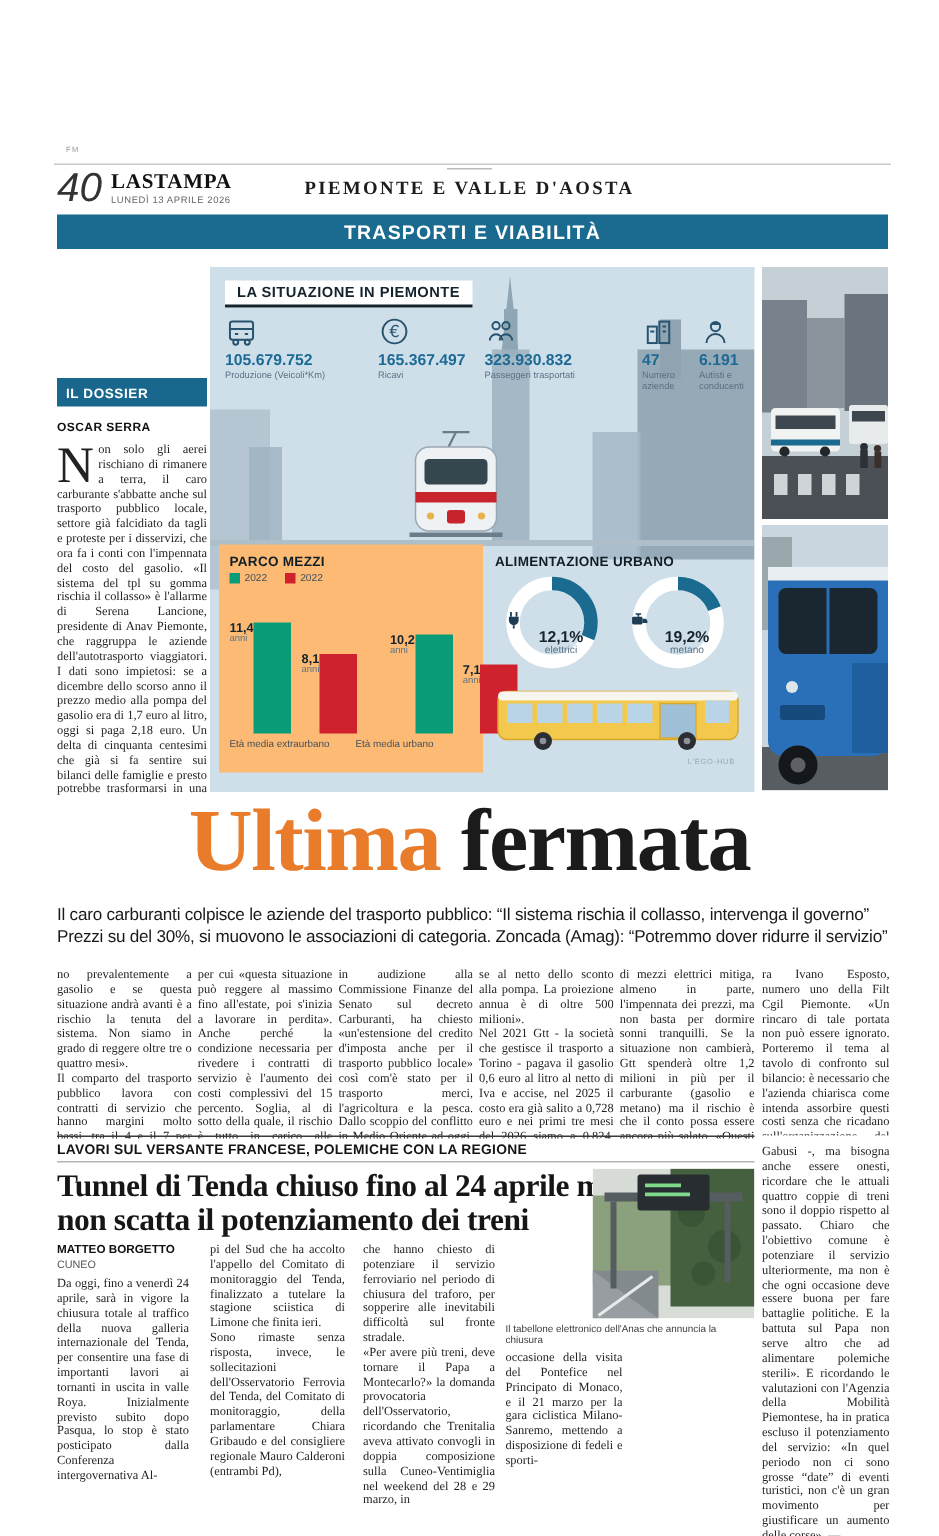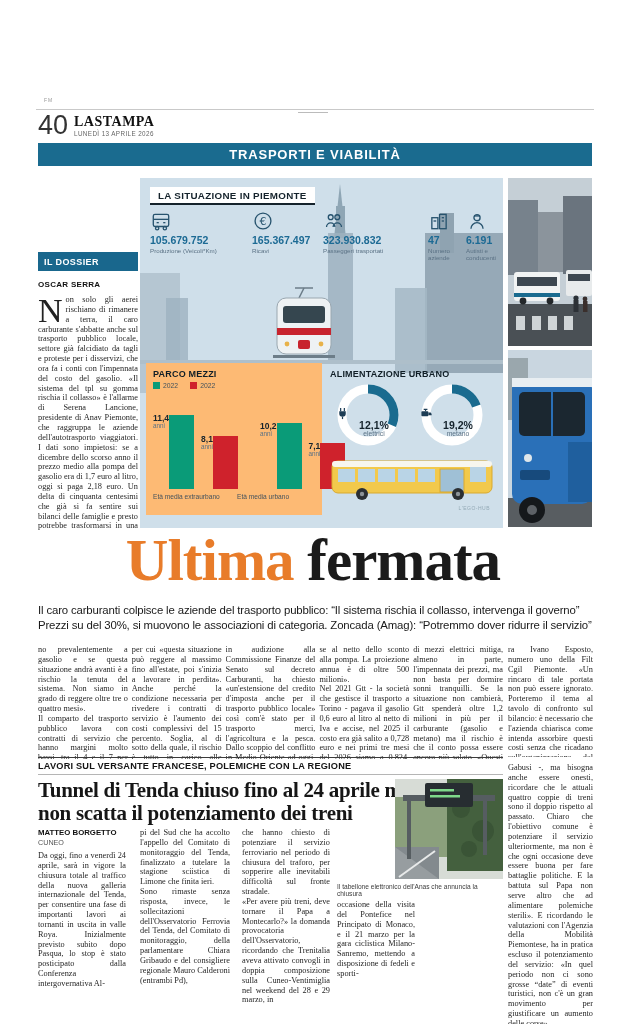--- a/index.html
+++ b/index.html
@@ -3,21 +3,21 @@
 <meta charset="utf-8">
 <style>
   html,body{margin:0;padding:0;background:#f2f2f0;}
   #page{position:relative;width:626px;height:1024px;background:#ffffff;overflow:hidden;
         font-family:"Liberation Sans",sans-serif;color:#1c1c1c;}
   .serif{font-family:"Liberation Serif",serif;}
   .abs{position:absolute;}
   
   .toprule{position:absolute;left:36px;right:32px;top:109px;height:1px;background:#c9c9c9;}
   .edition{position:absolute;left:44px;top:97px;font-size:5px;color:#999;letter-spacing:1px;}
-  .pagenum{position:absolute;left:38px;top:110px;font-size:27px;font-weight:300;color:#333;}
+  .pagenum{position:absolute;left:38px;top:110px;font-size:27px;font-weight:300;color:#333;font-style:italic;}
   .masthead{position:absolute;left:74px;top:114px;font-family:"Liberation Serif",serif;font-weight:bold;font-size:14px;letter-spacing:.5px;color:#111;text-align:right;}
   .dateline{position:absolute;left:74px;top:130px;font-size:6.3px;color:#666;letter-spacing:.4px;}
   .region-dash{position:absolute;left:298px;top:112px;width:30px;height:1px;background:#bbb;}
   .region{position:absolute;left:0;right:0;top:118px;text-align:center;font-family:"Liberation Serif",serif;
           font-weight:bold;font-size:12.5px;letter-spacing:1.6px;color:#1d1d1d;}
   .banner{position:absolute;left:38px;top:143px;width:554px;height:23px;background:#1a6b8f;color:#fff;
           display:flex;align-items:center;justify-content:center;font-weight:bold;font-size:13px;letter-spacing:.8px;}
   
   .dossier-box{position:absolute;left:38px;top:252px;width:100px;height:19px;background:#19678d;color:#fff;
           font-weight:bold;font-size:9px;letter-spacing:.4px;display:flex;align-items:center;padding-left:6px;box-sizing:border-box;}
@@ -91,20 +91,21 @@
 <body>
 
 <div id="page">
 
   <div class="toprule"></div>
   <div class="edition">FM</div>
   <div class="pagenum">40</div>
   <div class="masthead serif">LASTAMPA</div>
   <div class="dateline">LUNEDÌ 13 APRILE 2026</div>
   <div class="region-dash"></div>
+  <div class="region">PIEMONTE E VALLE D'AOSTA</div>
   <div class="banner">TRASPORTI E VIABILITÀ</div>
 
   <div class="dossier-box">IL DOSSIER</div>
   <div class="byline1">OSCAR SERRA</div>
   <div class="dossier-text newstext"><span class="dropcap">N</span><span>on solo gli aerei rischiano di rimanere a terra, il caro carburante s'abbatte anche sul trasporto pubblico locale, settore già falcidiato da tagli e proteste per i disservizi, che ora fa i conti con l'impennata del costo del gasolio. «Il sistema del tpl su gomma rischia il collasso» è l'allarme di Serena Lancione, presidente di Anav Piemonte, che raggruppa le aziende dell'autotrasporto viaggiatori. I dati sono impietosi: se a dicembre dello scorso anno il prezzo medio alla pompa del gasolio era di 1,7 euro al litro, oggi si paga 2,18 euro. Un delta di cinquanta centesimi che già si fa sentire sui bilanci delle famiglie e presto potrebbe trasformarsi in una zeppa anche per i conti delle aziende.
 «I nostri autobus extraurbani – prosegue Lancione – viaggia-</span></div>
 
   <div class="info">
     <svg class="abs" style="left:0;top:0" width="363" height="350" viewBox="0 0 363 350">
       <rect x="0" y="95" width="40" height="120" fill="#aebfcc" opacity=".8"></rect>

